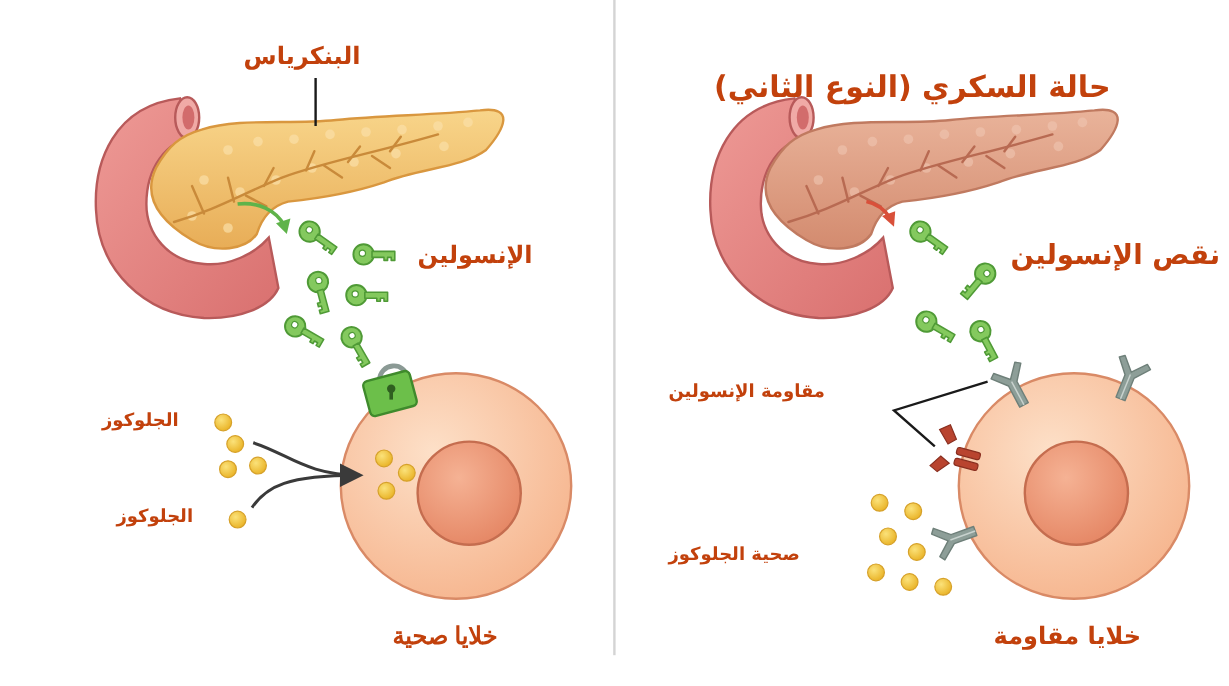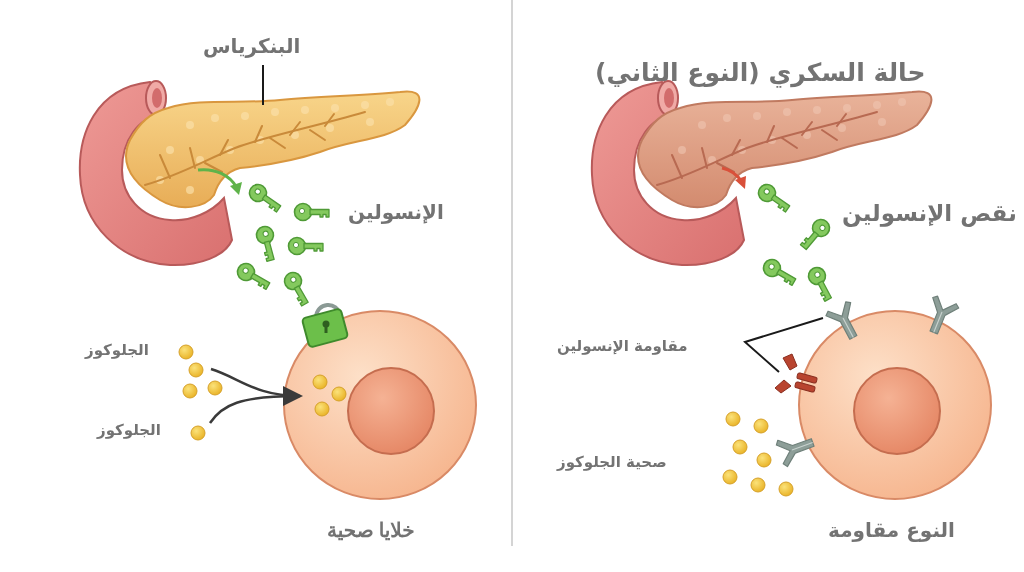--- a/index.html
+++ b/index.html
@@ -1,18 +1,18 @@
 <!DOCTYPE html>
 <html><head>
 <meta charset="utf-8">
 <style>
   html, body { margin: 0; padding: 0; background: #ffffff; }
   body { width: 1024px; height: 572px; overflow: hidden; position: relative; font-family: "DejaVu Sans", sans-serif; }
   #stage { position: absolute; left: 0; top: 0; width: 1024px; height: 572px; }
-  .label { position: absolute; direction: rtl; color: #737373; font-weight: bold; white-space: nowrap; font-family: "DejaVu Sans", sans-serif; }
+  .label { position: absolute; direction: rtl; color: #c2410c; font-weight: bold; white-space: nowrap; font-family: "DejaVu Sans", sans-serif; }
   .title { font-size: 25px; }
   .lbl { font-size: 15px; }
   .divider { position: absolute; left: 511px; top: 0; width: 2px; height: 546px; background: #d4d4d4; }
 </style>
 </head>
 <body>
 
 <div id="stage">
 <svg width="1024" height="572" viewBox="0 0 1024 572" xmlns="http://www.w3.org/2000/svg">
   <defs>
@@ -232,15 +232,15 @@
 <div class="divider"></div>
 
 <div class="label lbl" style="left:203px; top:34px; font-size:20px;">البنكرياس</div>
 <div class="label lbl" style="left:348px; top:200px; font-size:20px;">الإنسولين</div>
 <div class="label lbl" style="left:85px; top:341px;">الجلوكوز</div>
 <div class="label lbl" style="left:97px; top:421px;">الجلوكوز</div>
 <div class="label lbl" style="left:327px; top:518px; font-size:20px;font-family:Liberation Serif, serif;">خلايا صحية</div>
 
 <div class="label title" style="left:595px; top:26px;margin-top:32px;">حالة السكري (النوع الثاني)</div>
 <div class="label lbl" style="left:842px; top:200px; font-size:23px;">نقص الإنسولين</div>
-<div class="label lbl" style="left:557px; top:337px;">مقاومة الإنسولين</div>
+<div class="label lbl" style="left:557px; top:317px;">مقاومة الإنسولين</div>
 <div class="label lbl" style="left:557px; top:453px;">صحية الجلوكوز</div>
-<div class="label lbl" style="left:828px; top:518px; font-size:20px;">النوع مقاومة</div>
+<div class="label lbl" style="left:828px; top:518px; font-size:20px;">خلايا مقاومة</div>
 
 </body></html>

